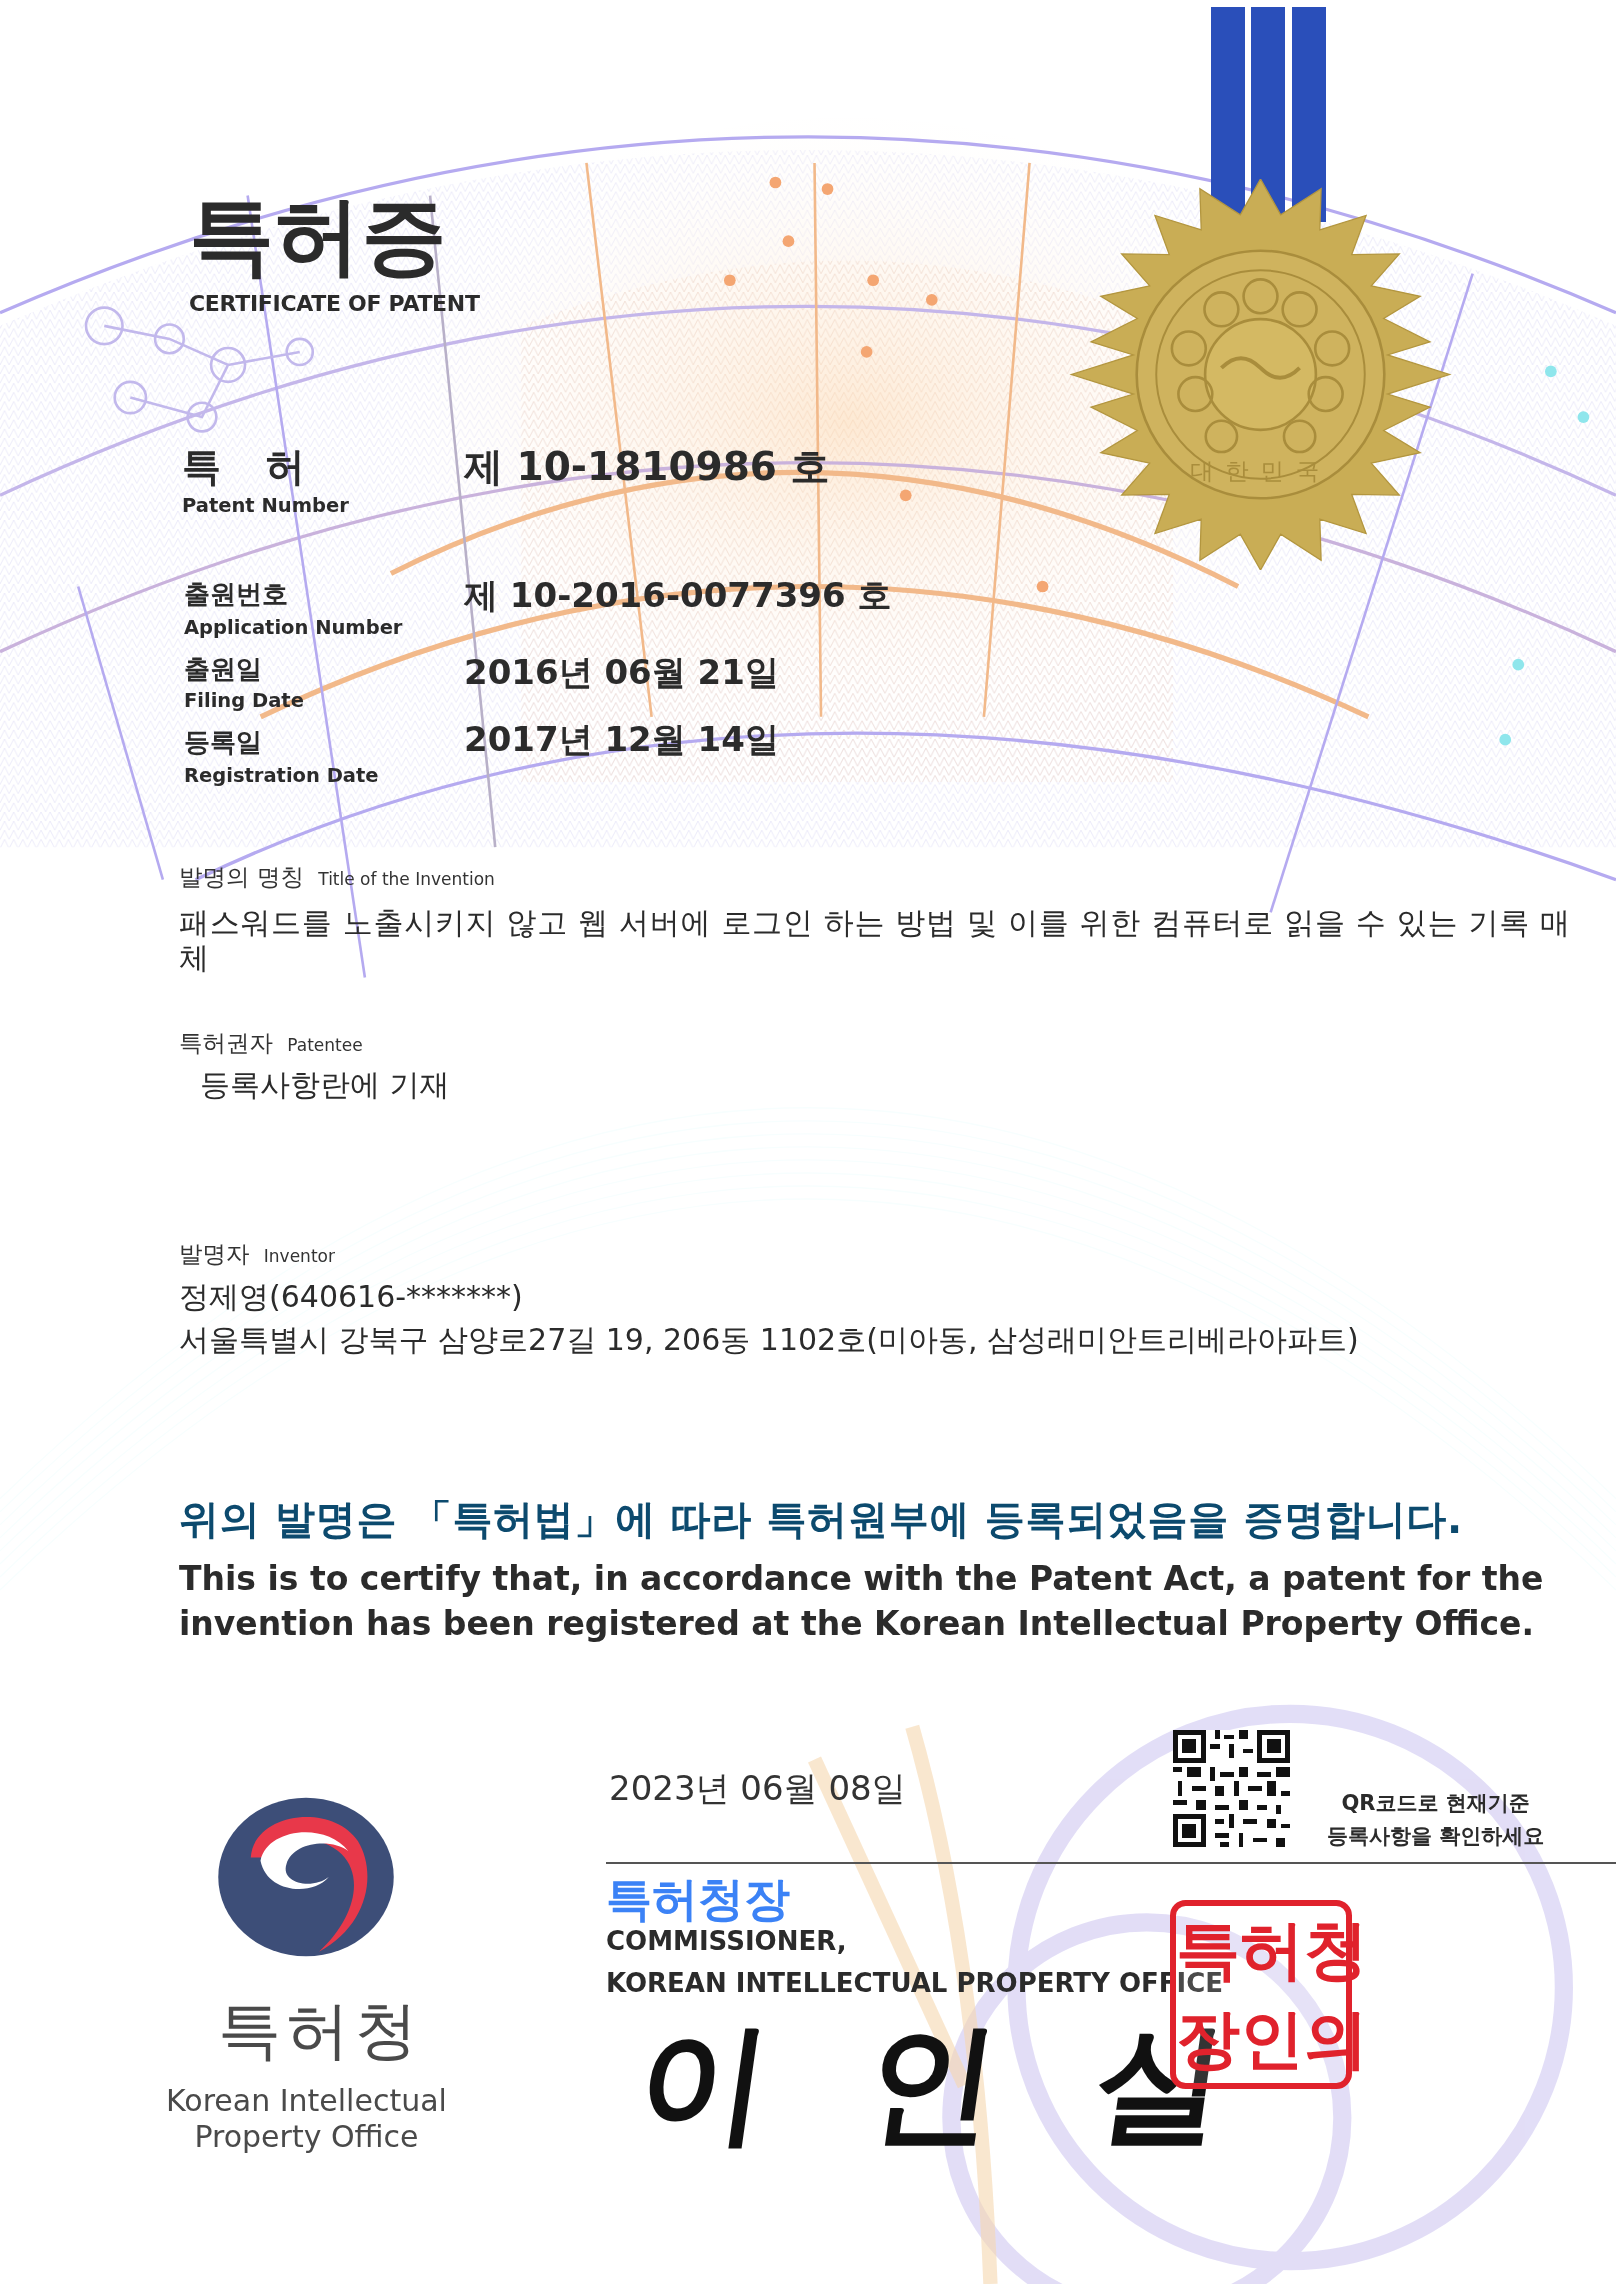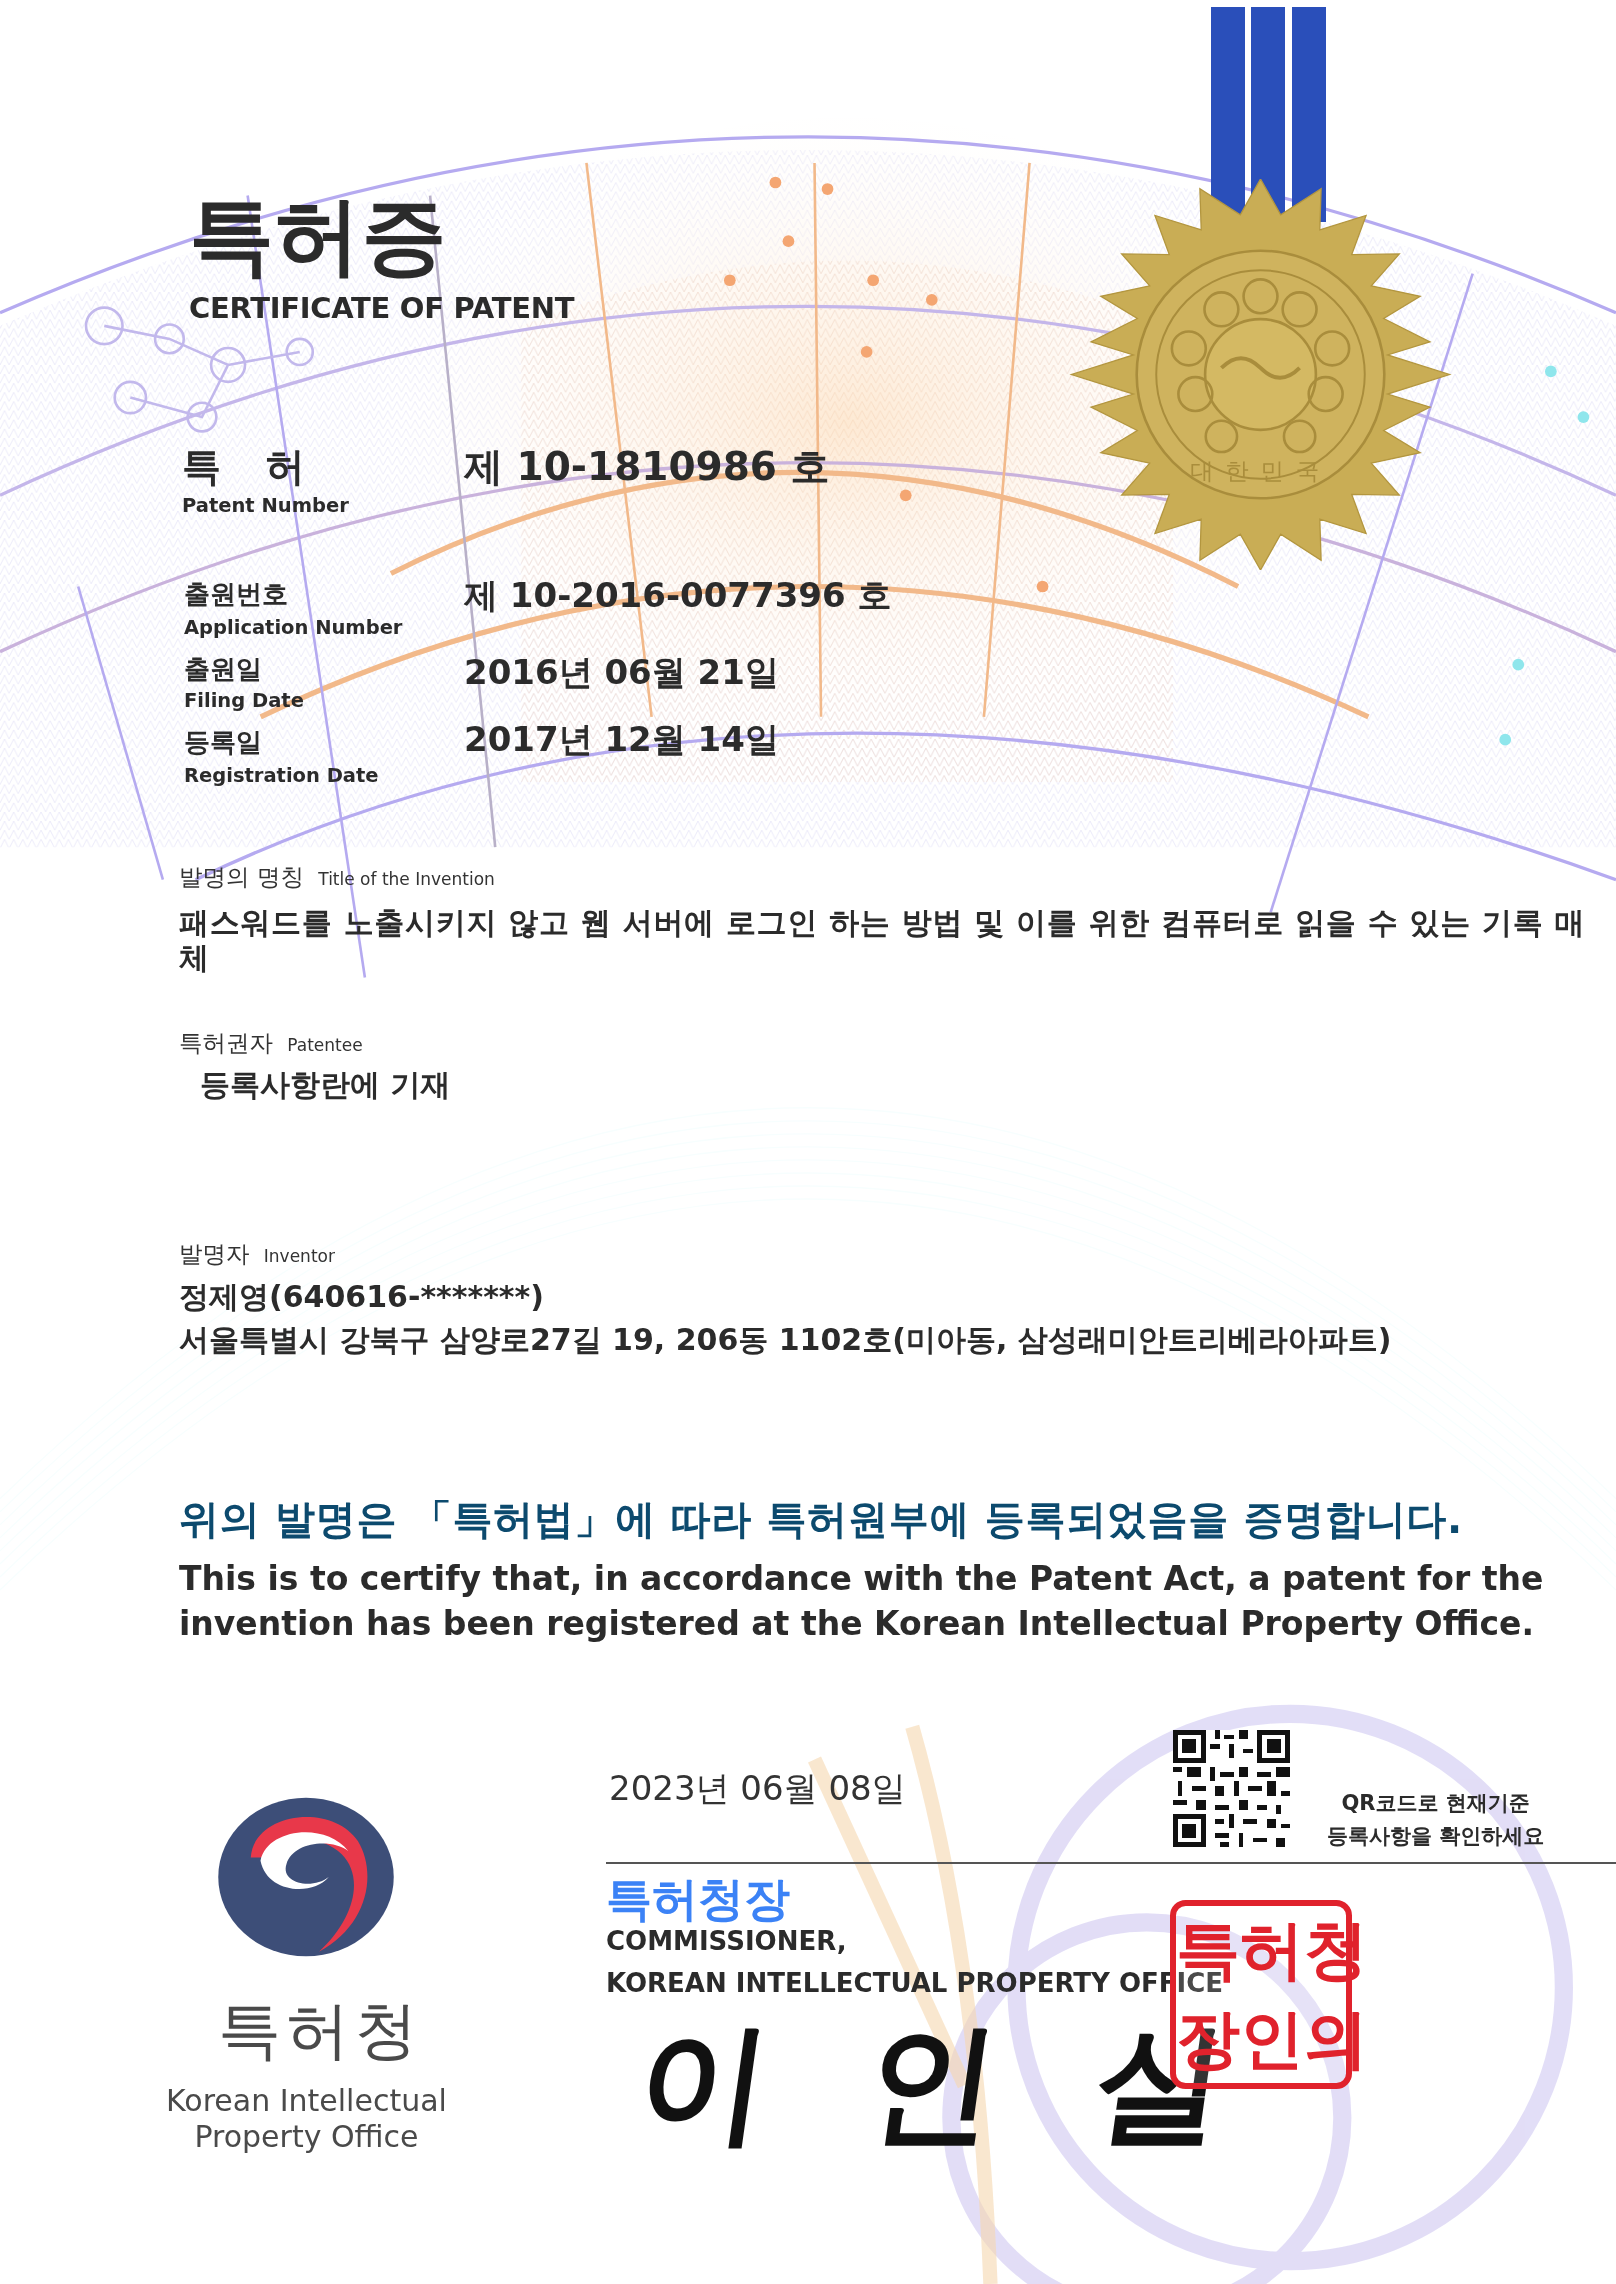--- a/index.html
+++ b/index.html
@@ -1,29 +1,29 @@
 <!DOCTYPE html>
 <html style="font-size:10.4px"><head>
 <meta charset="utf-8">
 <style>
   html, body { margin:0; padding:0; }
   body { width:1616px; height:2284px; position:relative; overflow:hidden; background:#ffffff;
          font-family:"DejaVu Sans", "Liberation Sans", sans-serif; color:#2a2a2a; }
   .bg { position:absolute; left:0; top:0; width:1616px; height:2284px; z-index:0; }
   .abs { position:absolute; z-index:2; white-space:nowrap; }
   .title-ko { left:189px; top:179px; font-size:85px; font-weight:bold; letter-spacing:1.3px; color:#2b2b2b; }
-  .title-en { left:189px; top:291px; font-size:29px; font-weight:bold; color:#2b2b2b; letter-spacing:-0.3px; }
+  .title-en { left:189px; top:291px; font-size:22px; font-weight:bold; color:#2b2b2b; letter-spacing:-0.3px; }
   .lbl-ko { font-size:34px; font-weight:bold; color:#2b2b2b; }
   .lbl-ko.big { font-size:39px; letter-spacing:15.6px; }
   .lbl-en { font-size:19.5px; font-weight:bold; color:#2b2b2b; }
   .val { font-size:34px; font-weight:bold; color:#2b2b2b; left:464px; }
   .val.big { font-size:39px; }
   .sec-ko { font-size:23.5px; color:#333; }
   .sec-en { font-size:17px; color:#333; margin-left:14.3px; }
-  .body-ko { font-size:30px; font-weight:bold; color:#2b2b2b; }
+  .body-ko { font-size:30px; font-weight:normal; color:#2b2b2b; }
   .cert-ko { left:179px; top:1492px; font-size:40px; font-weight:bold; color:#0c4a6e; letter-spacing:0.7px; }
   .cert-en { left:179px; font-size:33px; font-weight:bold; color:#2b2b2b; }
   .issue-date { left:609px; top:1766px; font-size:34px; color:#333; }
   .qr { left:1173px; top:1730px; width:117px; height:117px; }
   .qr-note { left:1307px; top:1787px; font-size:21px; font-weight:bold; color:#2b2b2b; text-align:center; line-height:33px;margin-left:20px; }
   .divider { position:absolute; left:606px; top:1862px; width:1010px; height:2px; background:#555; z-index:2; }
   .commish-ko { left:606px; top:1869px; font-size:46px; font-weight:bold; color:#3b82f6; }
   .commish-en { left:606px; font-size:26px; font-weight:bold; color:#2b2b2b; }
   .signature { left:639px; top:1997px; font-family:"DejaVu Serif", serif; font-size:130px; color:#111; letter-spacing:98px; font-weight:bold; transform:skewX(-8deg); }
   .seal { left:1170px; top:1900px; width:182px; height:189px; border:6.5px solid #e0222c; border-radius:15.6px; box-sizing:border-box;

